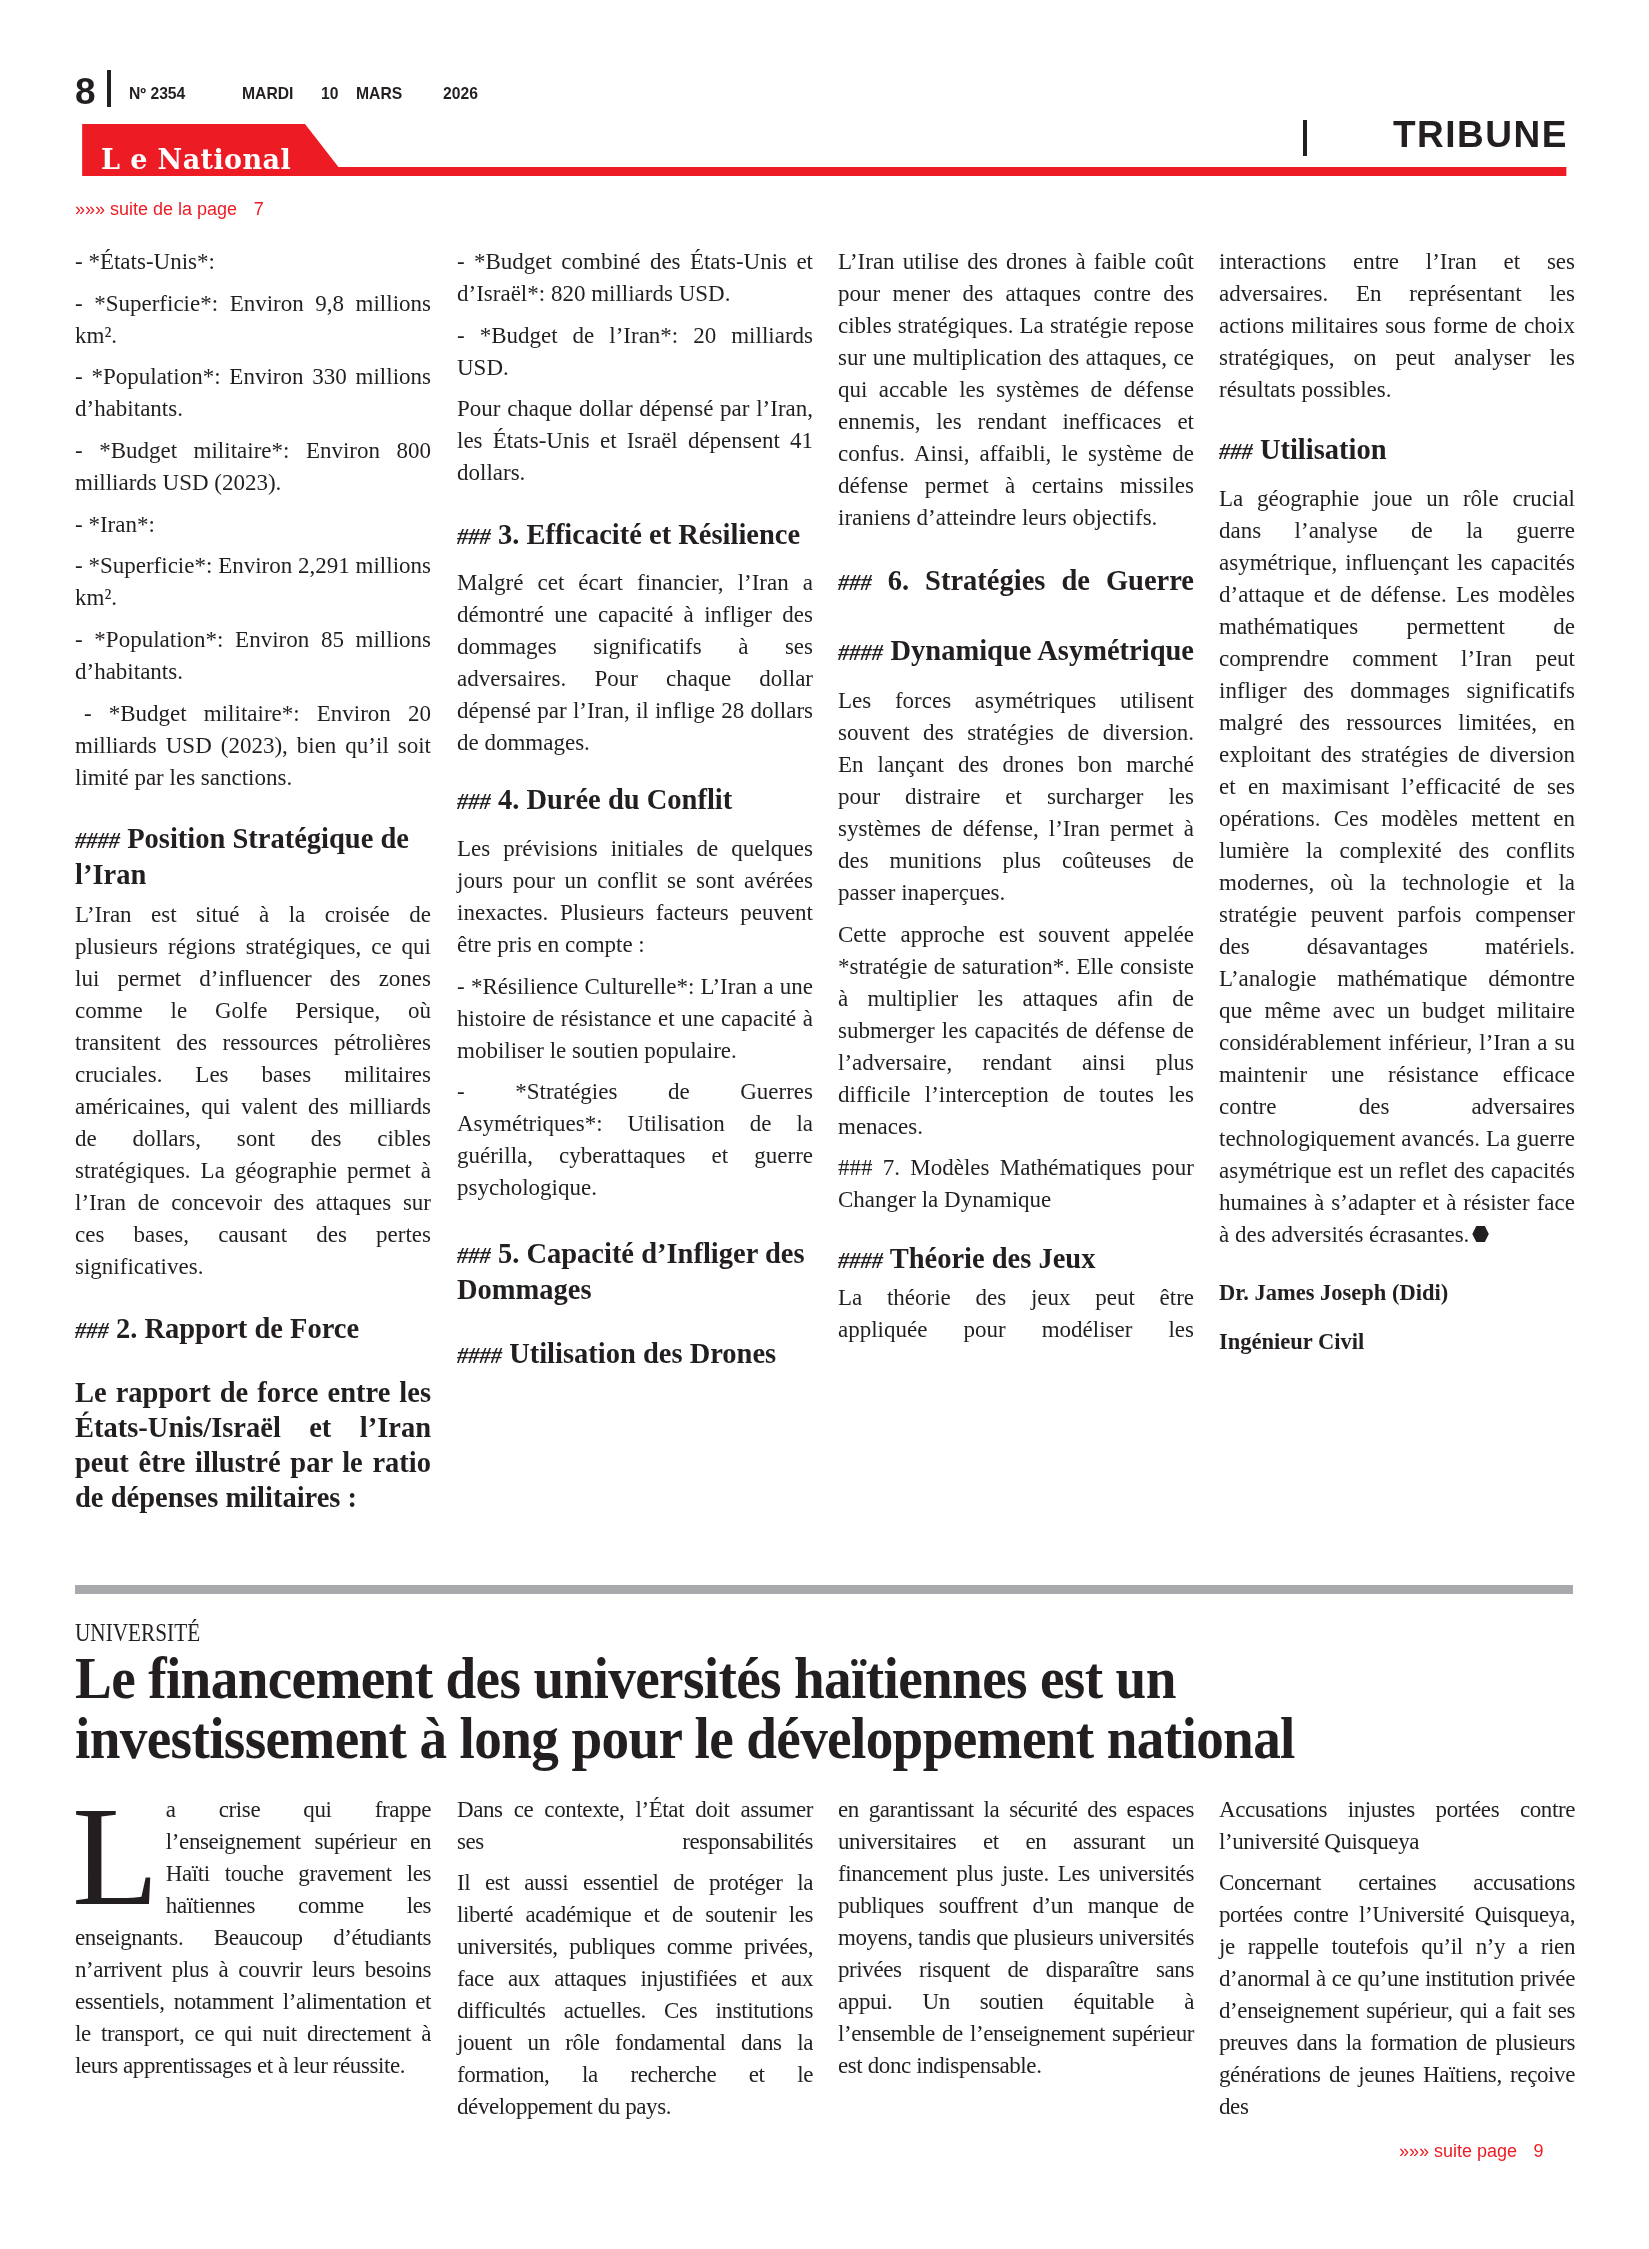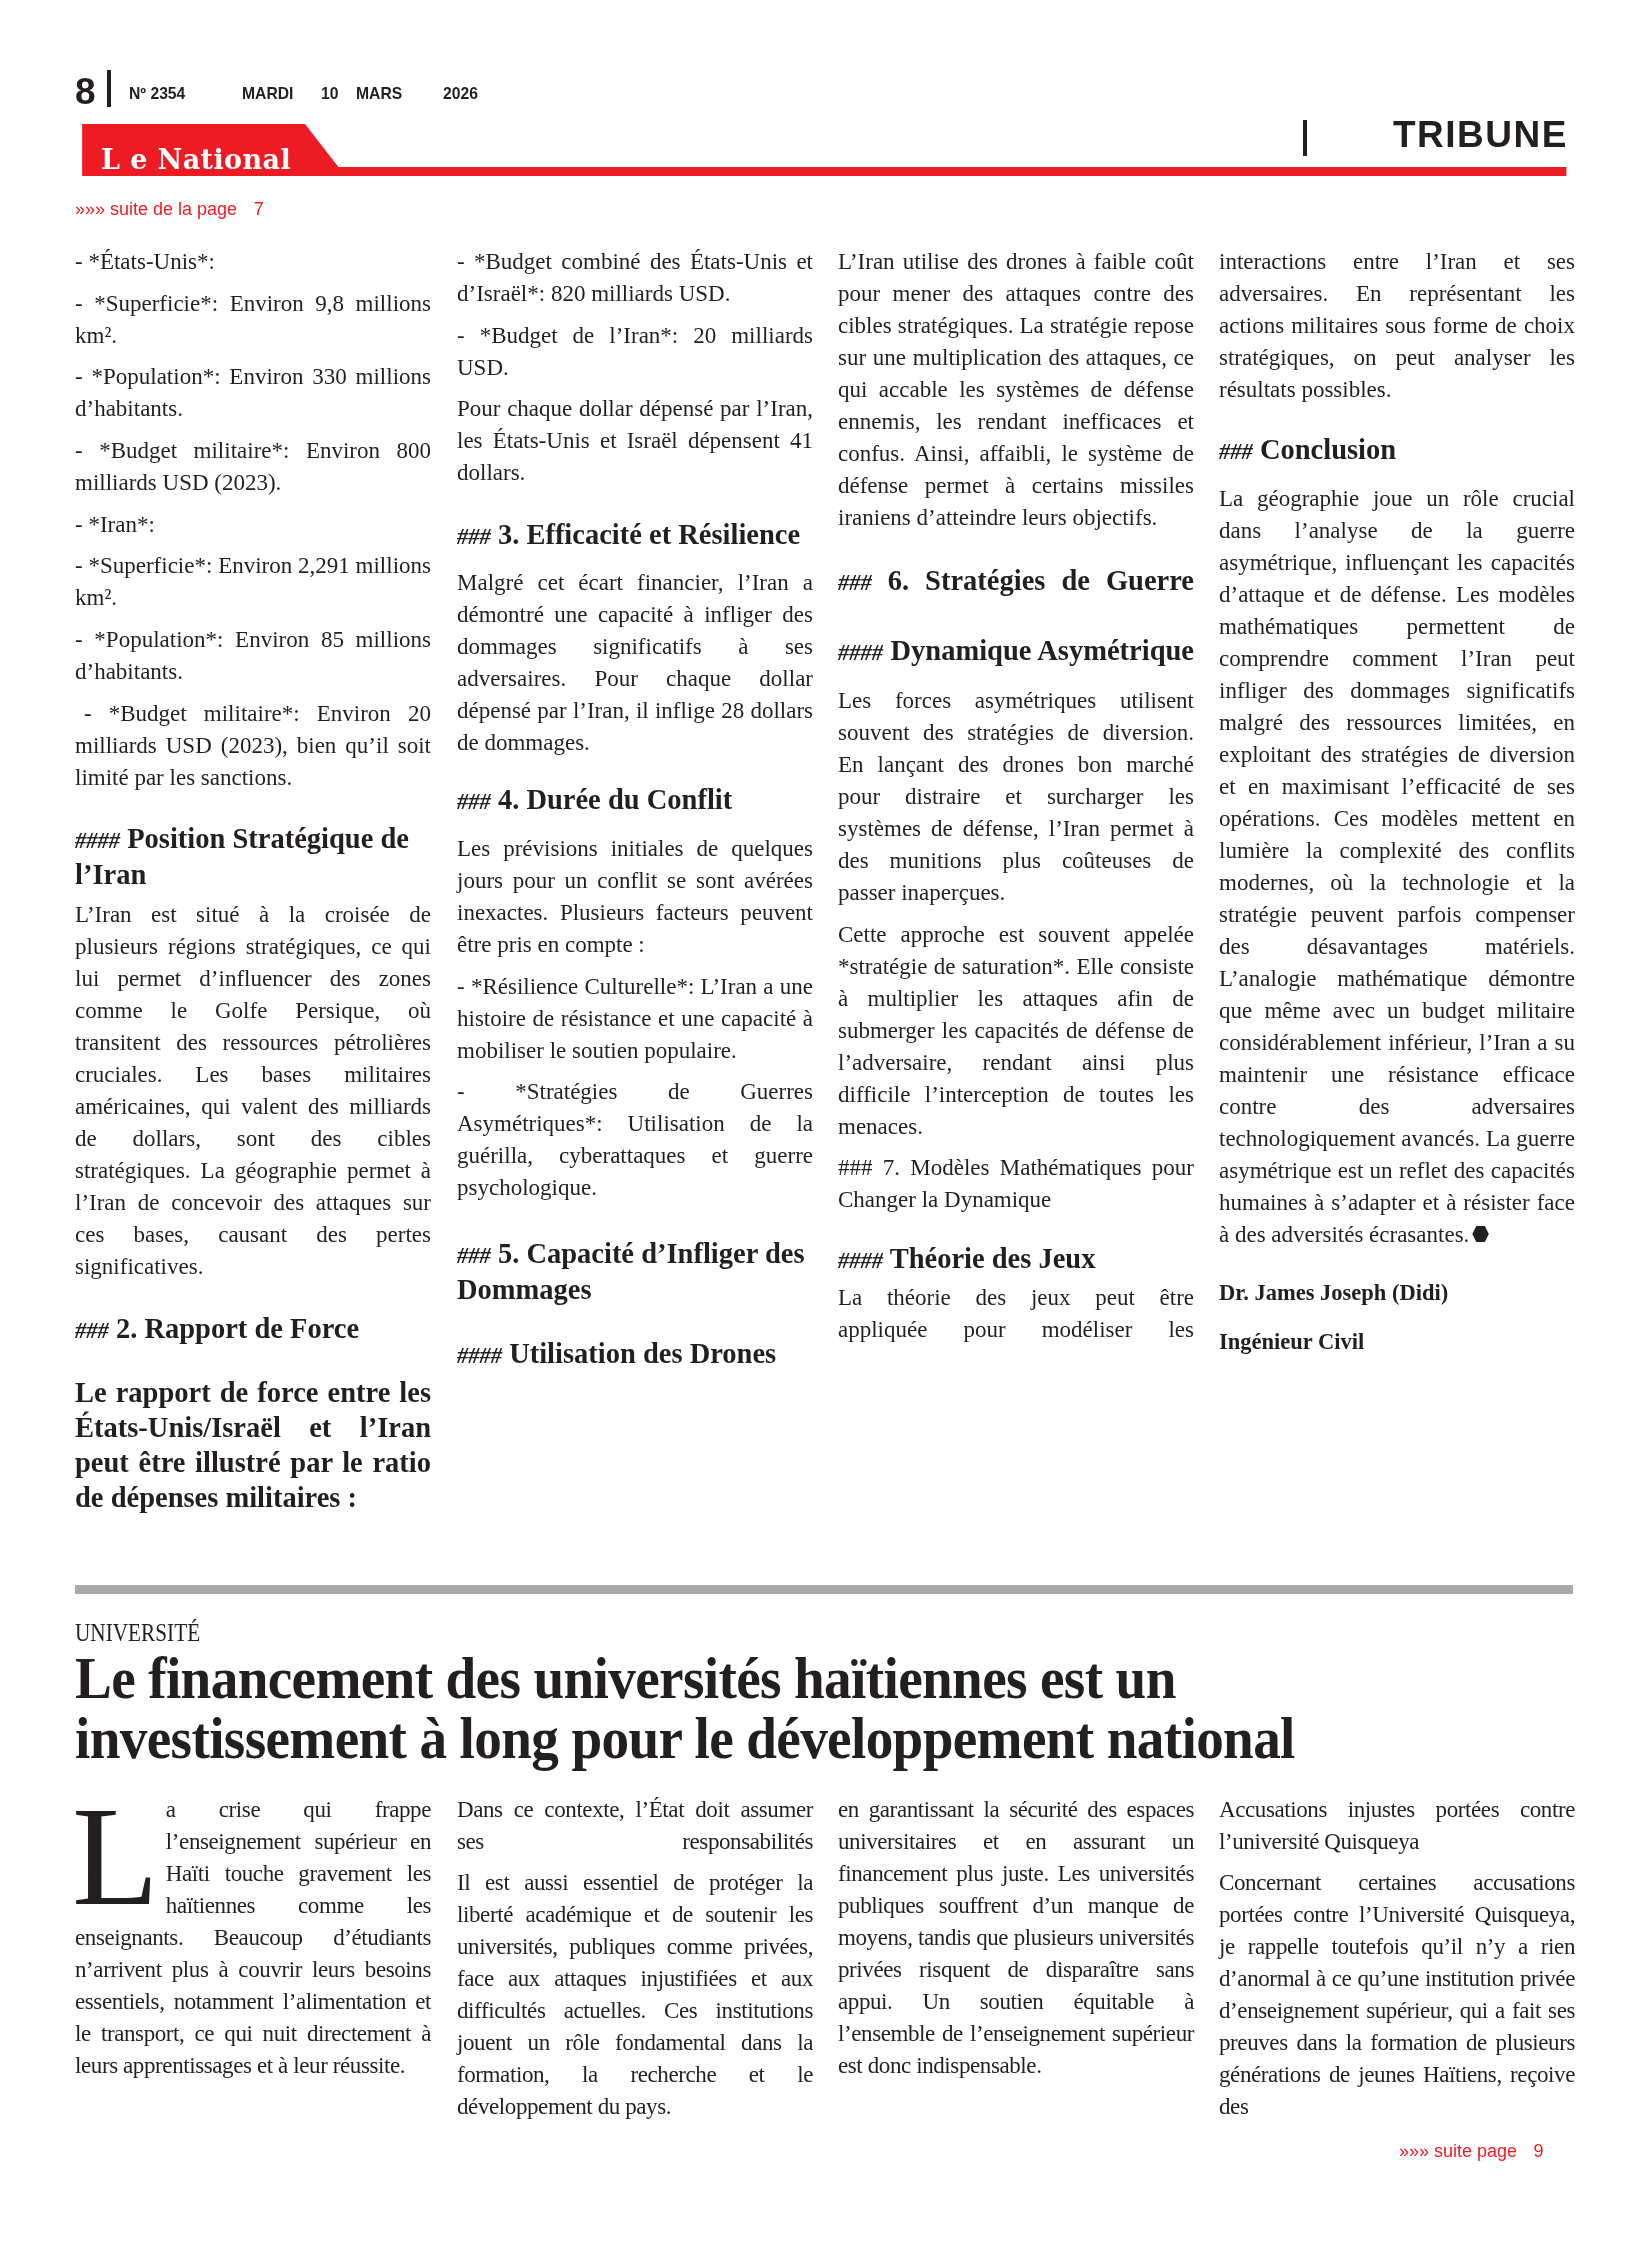--- a/index.html
+++ b/index.html
@@ -122,21 +122,21 @@
     <span class="hash">####</span>
     <span>Théorie des Jeux</span>
   </h4>
   <p class="just">La théorie des jeux peut être appliquée pour modéliser les</p>
 </div>
 
 <div class="abs col" style="left:1219px;top:246px">
   <p>interactions entre l’Iran et ses adversaires. En représentant les actions militaires sous forme de choix stratégiques, on peut analyser les résultats possibles.</p>
   <h3 style="margin-top:27px;margin-bottom:13.5px">
     <span class="hash">###</span>
-    <span>Conclusion</span>
+    <span>Utilisation</span>
   </h3>
   <p><span>La géographie joue un rôle crucial dans l’analyse de la guerre asymétrique, influençant les capacités d’attaque et de défense. Les modèles mathématiques permettent de comprendre comment l’Iran peut infliger des dommages significatifs malgré des ressources limitées, en exploitant des stratégies de diversion et en maximisant l’efficacité de ses opérations. Ces modèles mettent en lumière la complexité des conflits modernes, où la technologie et la stratégie peuvent parfois compenser des désavantages matériels. L’analogie mathématique démontre que même avec un budget militaire considérablement inférieur, l’Iran a su maintenir une résistance efficace contre des adversaires technologiquement avancés. La guerre asymétrique est un reflet des capacités humaines à s’adapter et à résister face à des adversités écrasantes.</span><span class="end-mark"></span></p>
   <p class="sig" style="margin-top:22.5px">Dr. James Joseph (Didi)</p>
   <p class="sig">Ingénieur Civil</p>
 </div>
 
 <div class="abs rule"></div>
 <div class="abs kicker">UNIVERSITÉ</div>
 <div class="abs headline">
   <div>Le financement des universités haïtiennes est un</div>

